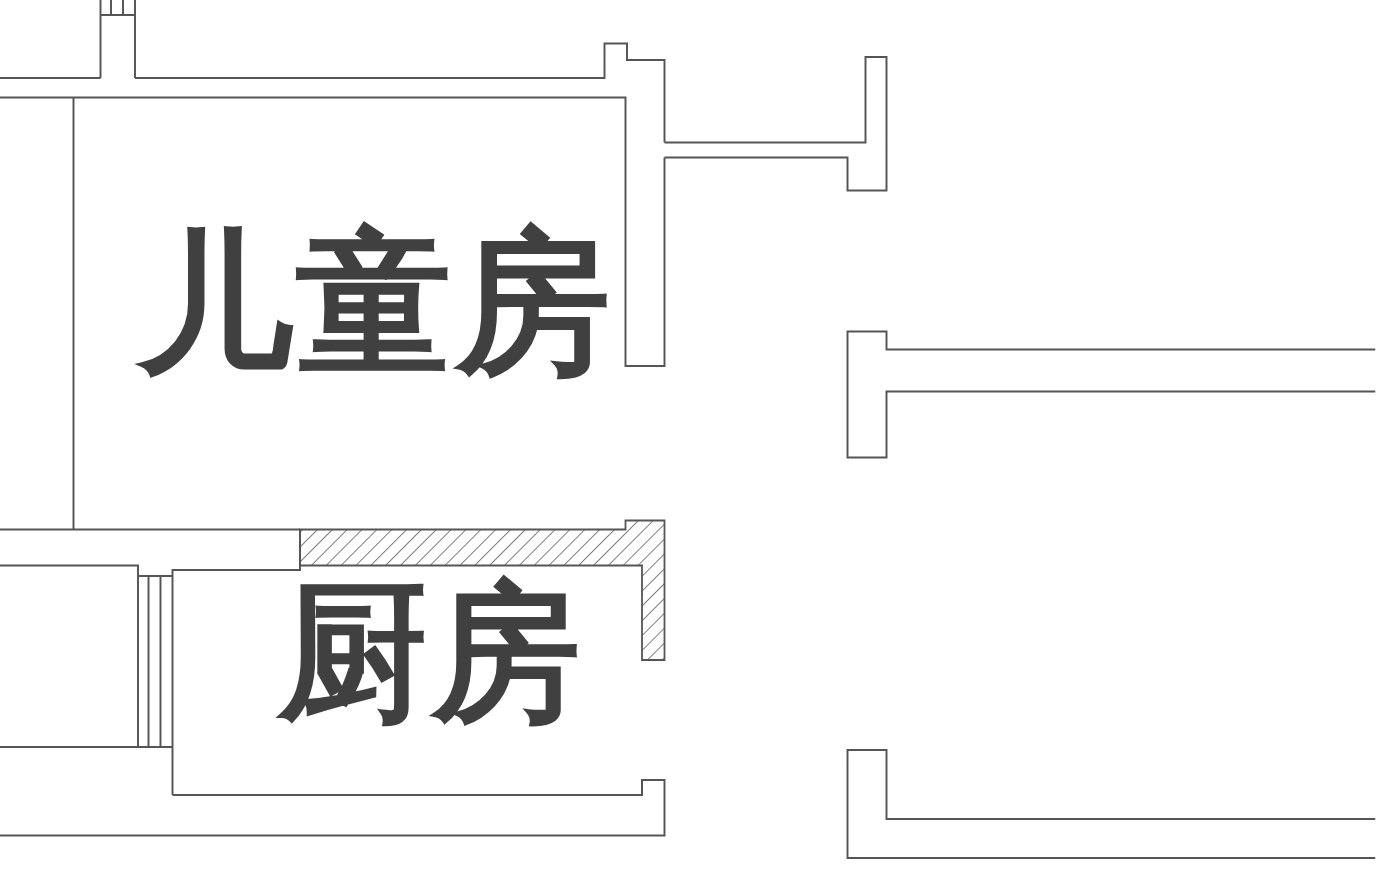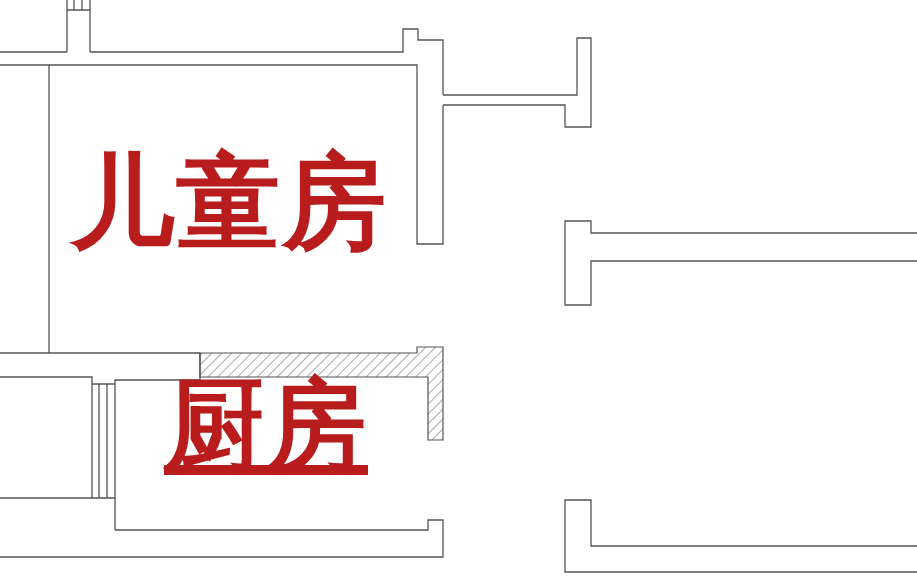--- a/index.html
+++ b/index.html
@@ -4,27 +4,28 @@
   <style>
     html, body { margin: 0; padding: 0; background: #ffffff; }
     body { width: 917px; height: 587px; position: relative; overflow: hidden; }
     #plan { position: absolute; left: 0; top: 0; width: 917px; height: 587px; }
     .wall { stroke: #555555; stroke-width: 1.3; fill: none; }
     .hatch-fill { fill: url(#hatch); stroke: #555555; stroke-width: 1.2; }
     .room-label {
       position: absolute;
       font-family: "DejaVu Sans", sans-serif;
       font-weight: bold;
-      color: #b91c1c;
+      color: #404040;
       line-height: 1;
       white-space: nowrap;
       letter-spacing: 2px;
+      margin-left: 21px;
     }
     #label-children { left: 70px; top: 150px; font-size: 104px; }
-    #label-kitchen { left: 164px; top: 376px; font-size: 100px; text-decoration: underline; }
+    #label-kitchen { left: 164px; top: 386px; font-size: 100px; }
   </style>
 </head>
 <body>
 
 <svg id="plan" viewBox="0 0 917 587" xmlns="http://www.w3.org/2000/svg">
   <defs>
     <pattern id="hatch" patternUnits="userSpaceOnUse" width="7" height="7" patternTransform="rotate(45)">
       <line x1="0" y1="0" x2="0" y2="7" stroke="#555555" stroke-width="1"></line>
     </pattern>
   </defs>

